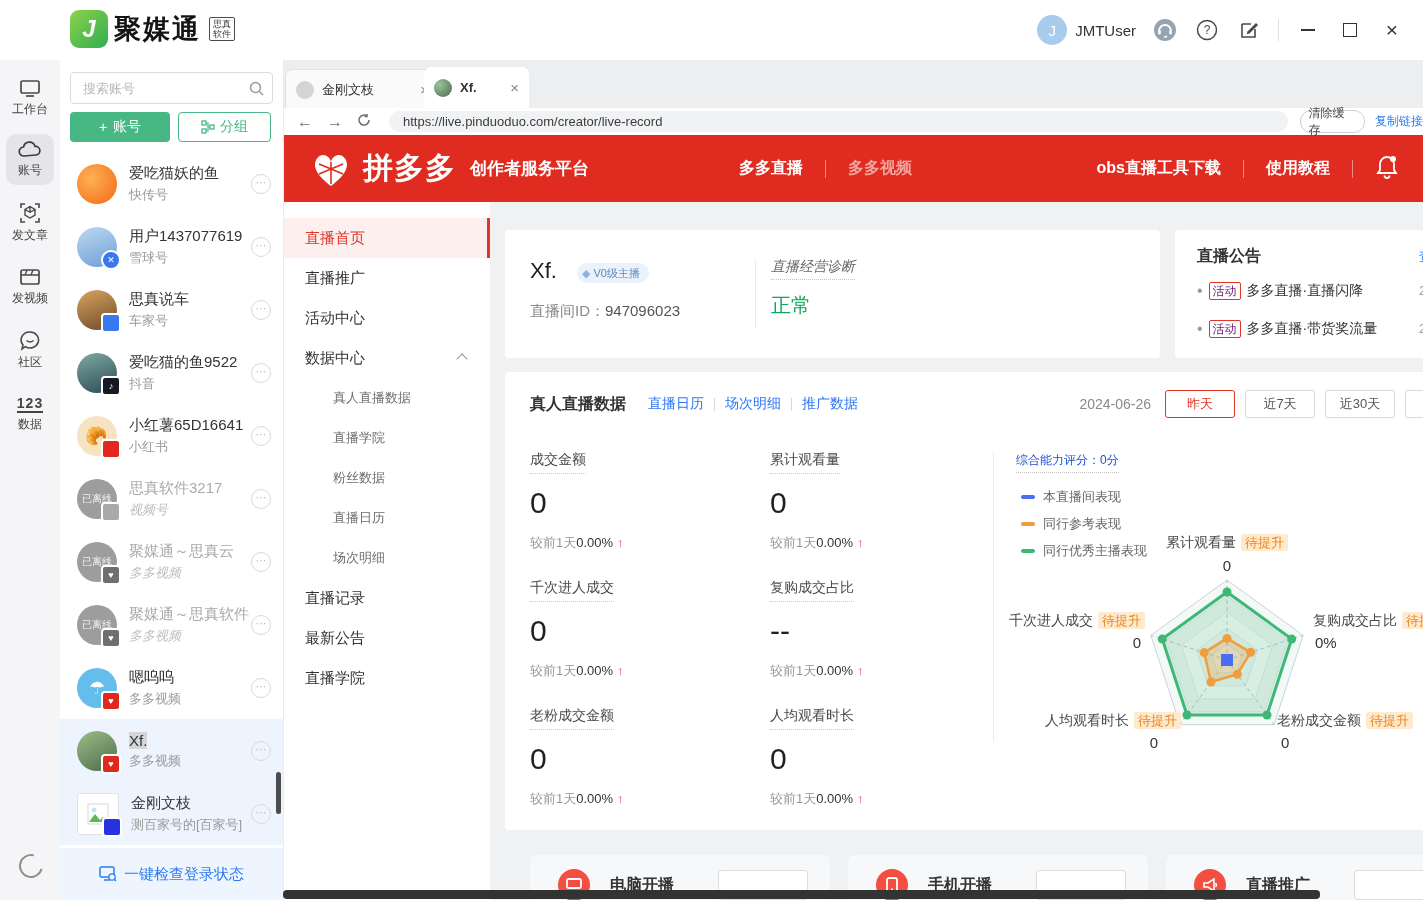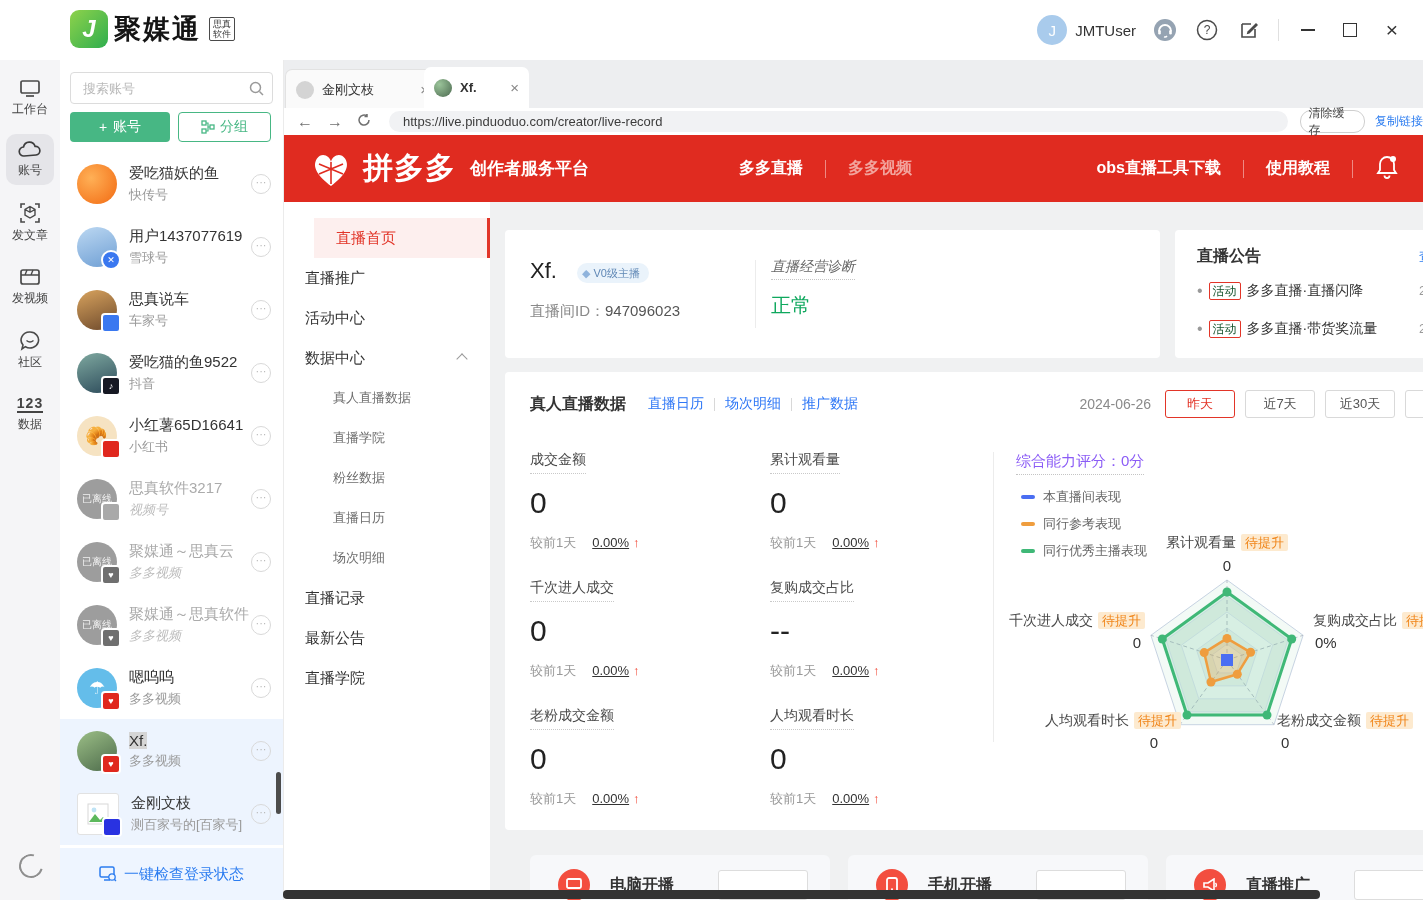--- a/index.html
+++ b/index.html
@@ -92,65 +92,65 @@
   .sh-div{width:1px;height:18px;background:rgba(255,255,255,.45);margin:0 22px;}
   .sh-nav2{color:#f2a49d;font-size:16px;font-weight:700;cursor:pointer;white-space:nowrap;}
   .sh-right{margin-left:auto;display:flex;align-items:center;}
   .sh-obs{color:#fff;font-size:16px;font-weight:700;cursor:pointer;white-space:nowrap;}
   .sh-bell{margin:0 24px 0 0;cursor:pointer;}
   
   .content{position:absolute;left:283px;top:202px;width:1140px;height:698px;background:#f0f1f2;overflow:hidden;}
   .pagenav{position:absolute;left:0;top:0;width:207px;height:698px;background:#fff;}
   .pn-item{position:relative;height:40px;display:flex;align-items:center;padding-left:22px;font-size:15px;color:#333;cursor:pointer;}
   .pn-item.sub{padding-left:50px;font-size:13px;color:#6d6d6d;}
-  .pn-item.active{background:#fdefee;color:#e23528;margin-left:31px;}
+  .pn-item.active{background:#fdefee;color:#e23528;}
   .pn-item.active::after{content:"";position:absolute;right:0;top:0;width:3px;height:100%;background:#e23528;}
   .pn-first{margin-top:16px;}
   .pn-chev{position:absolute;right:24px;top:17px;width:7px;height:7px;border-left:1.5px solid #999;border-top:1.5px solid #999;transform:rotate(45deg);}
   .card{position:absolute;background:#fff;border-radius:4px;}
   
   .c-profile{left:222px;top:28px;width:655px;height:128px;}
   .pf-name{position:absolute;left:25px;top:28px;font-size:22px;color:#222;}
   .pf-badge{position:absolute;left:72px;top:33px;height:20px;background:#eaf3fb;border-radius:10px;display:flex;align-items:center;padding:0 9px 0 5px;font-size:11px;color:#5f87b5;gap:3px;}
   .pf-gem{color:#8fb3dc;font-size:11px;}
   .pf-room{position:absolute;left:25px;top:72px;font-size:15px;color:#8a8a8a;}
   .pf-room b{color:#555;font-weight:normal;}
   .pf-div{position:absolute;left:250px;top:30px;width:1px;height:68px;background:#ececec;}
   .pf-diag-label{position:absolute;left:266px;top:28px;font-size:14px;color:#666;border-bottom:1px dotted #c4c4c4;padding-bottom:3px;font-style:italic;}
   .pf-diag-val{position:absolute;left:266px;top:62px;font-size:20px;color:#0fa85e;}
   
   .c-ann{left:892px;top:28px;width:270px;height:128px;}
   .ann-title{position:absolute;left:22px;top:16px;font-size:16px;font-weight:bold;color:#333;}
   .ann-more{position:absolute;left:244px;top:18px;font-size:13px;color:#2b7cf0;cursor:pointer;white-space:nowrap;}
   .ann-item{position:absolute;left:22px;display:flex;align-items:center;width:246px;}
   .ann-dot{color:#999;margin-right:6px;}
-  .ann-tag{border:1px solid #e23528;color:#14532d;border-radius:2px;font-size:12px;padding:0 3px;line-height:16px;margin-right:6px;flex:0 0 auto;}
+  .ann-tag{border:1px solid #e23528;color:#701a75;border-radius:2px;font-size:12px;padding:0 3px;line-height:16px;margin-right:6px;flex:0 0 auto;}
   .ann-txt{font-size:14px;color:#333;white-space:nowrap;cursor:pointer;}
   .ann-date{position:absolute;left:222px;top:1px;font-size:13px;color:#9a9a9a;white-space:nowrap;}
   
   .c-data{left:222px;top:170px;width:940px;height:458px;}
   .dp-head{position:absolute;left:25px;top:18px;right:-30px;height:28px;display:flex;align-items:center;}
   .dp-title{font-size:16px;font-weight:bold;color:#333;white-space:nowrap;}
   .dp-links{display:flex;align-items:center;margin-left:22px;gap:10px;}
   .dp-link{font-size:14px;color:#2e77f6;cursor:pointer;white-space:nowrap;}
   .dp-lsep{width:1px;height:13px;background:#d8d8d8;}
   .dp-right{margin-left:auto;display:flex;align-items:center;gap:10px;}
   .dp-date{font-size:14px;color:#8a8a8a;margin-right:4px;white-space:nowrap;}
   .dp-btn{height:26px;min-width:52px;border:1px solid #d9d9d9;border-radius:3px;background:#fff;color:#555;font-size:13px;display:flex;align-items:center;justify-content:center;padding:0 8px;cursor:pointer;white-space:nowrap;}
   .dp-btn.active{border-color:#e23528;color:#e23528;}
   .metric{position:absolute;width:210px;}
   .m-label{font-size:14px;color:#4a4a4a;border-bottom:1px dotted #c9c9c9;padding-bottom:4px;display:inline-block;}
   .m-value{font-size:30px;color:#222;margin-top:12px;font-weight:400;}
   .m-delta{margin-top:14px;font-size:13px;color:#999;}
-  .m-delta .dv{color:#333;margin-left:16px;text-decoration:underline;}
+  .m-delta .dv{color:#333;}
   .m-delta .up{color:#f04634;font-weight:bold;margin-left:4px;}
   .dp-vdiv{position:absolute;left:488px;top:80px;width:1px;height:290px;background:#ececec;}
   
   .radar{position:absolute;left:498px;top:68px;width:442px;height:388px;}
-  .rd-title{position:absolute;left:13px;top:12px;font-size:15px;color:#8b5cf6;border-bottom:1px dotted #c4c4c4;padding-bottom:3px;}
+  .rd-title{position:absolute;left:13px;top:12px;font-size:12px;color:#1d4ed8;border-bottom:1px dotted #c4c4c4;padding-bottom:3px;}
   .rd-legend{position:absolute;left:18px;top:48px;}
   .lg-row{display:flex;align-items:center;margin-bottom:9px;}
   .lg-chip{width:14px;height:4px;border-radius:2px;margin-right:8px;}
   .lg-txt{font-size:13px;color:#666;white-space:nowrap;}
   .ax{position:absolute;font-size:14px;color:#4a4a4a;white-space:nowrap;}
   .ax-badge{background:#fdeacf;color:#f08519;font-size:13px;padding:1px 4px;border-radius:2px;margin-left:5px;}
   .ax-val{position:absolute;font-size:15px;color:#333;white-space:nowrap;}
   #radar-svg{position:absolute;left:104px;top:118px;}
   
   .qa{position:absolute;top:653px;width:300px;height:60px;background:#f7f8fa;border-radius:6px;display:flex;align-items:center;}

